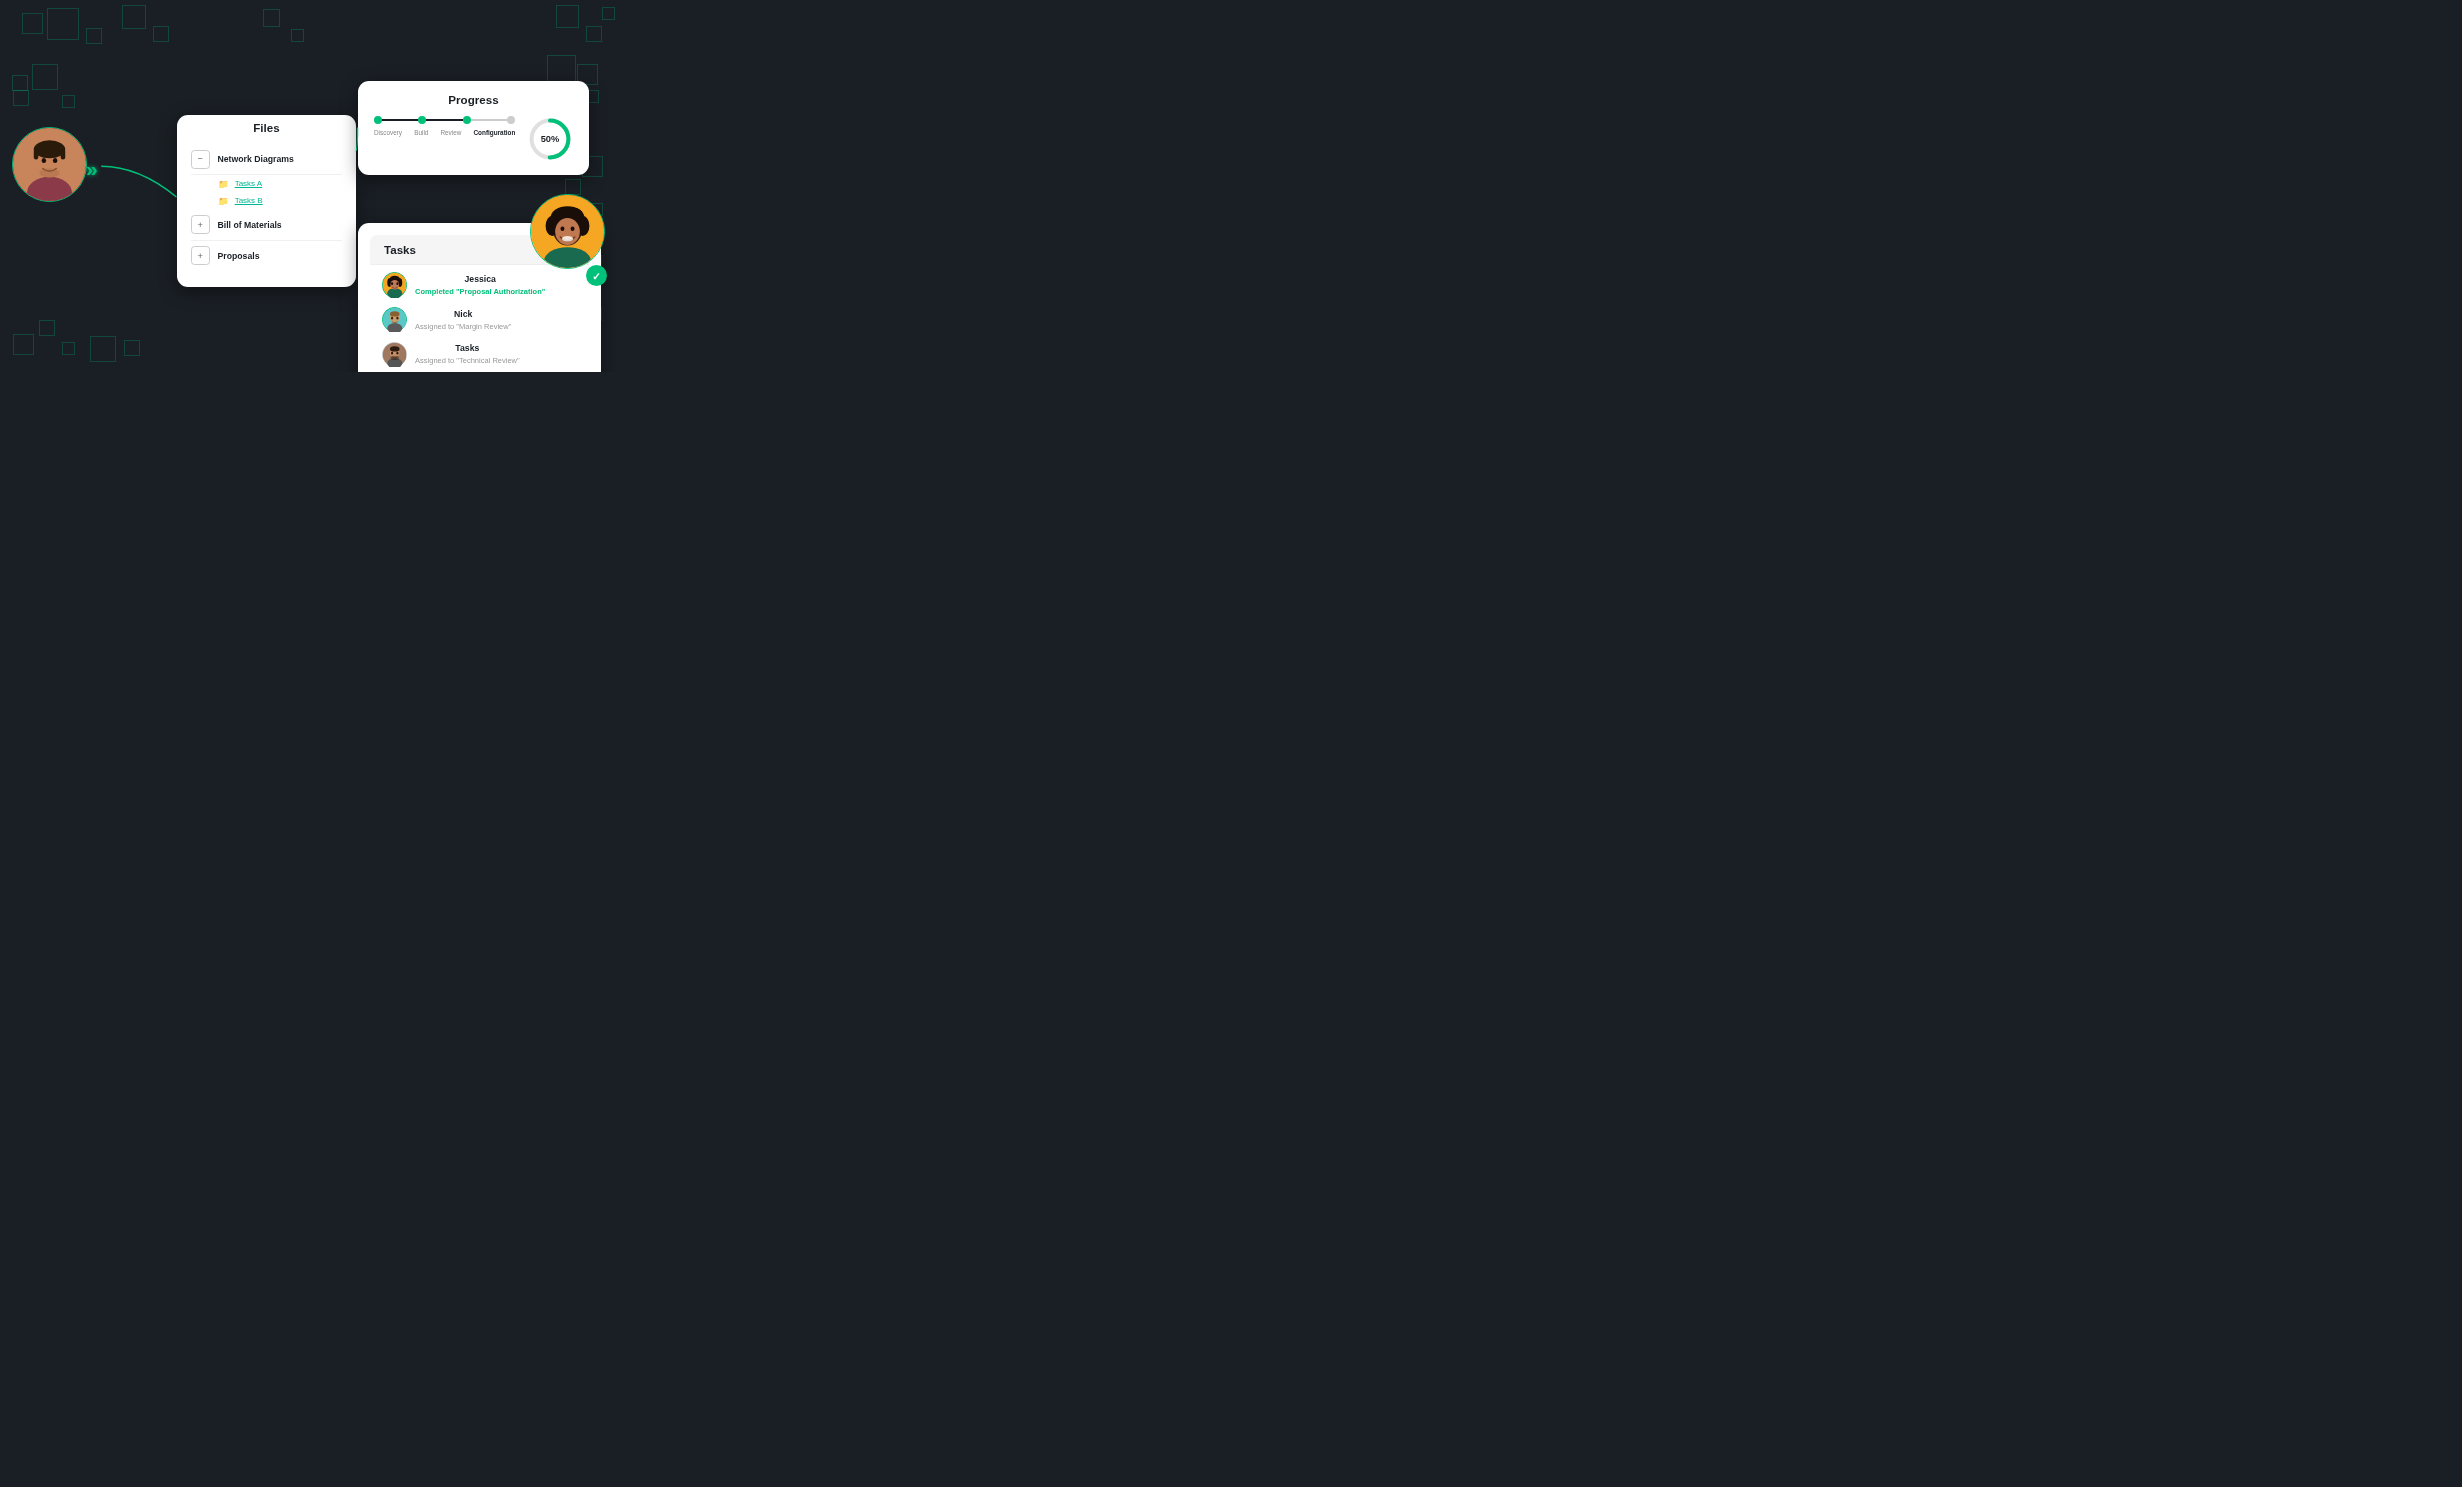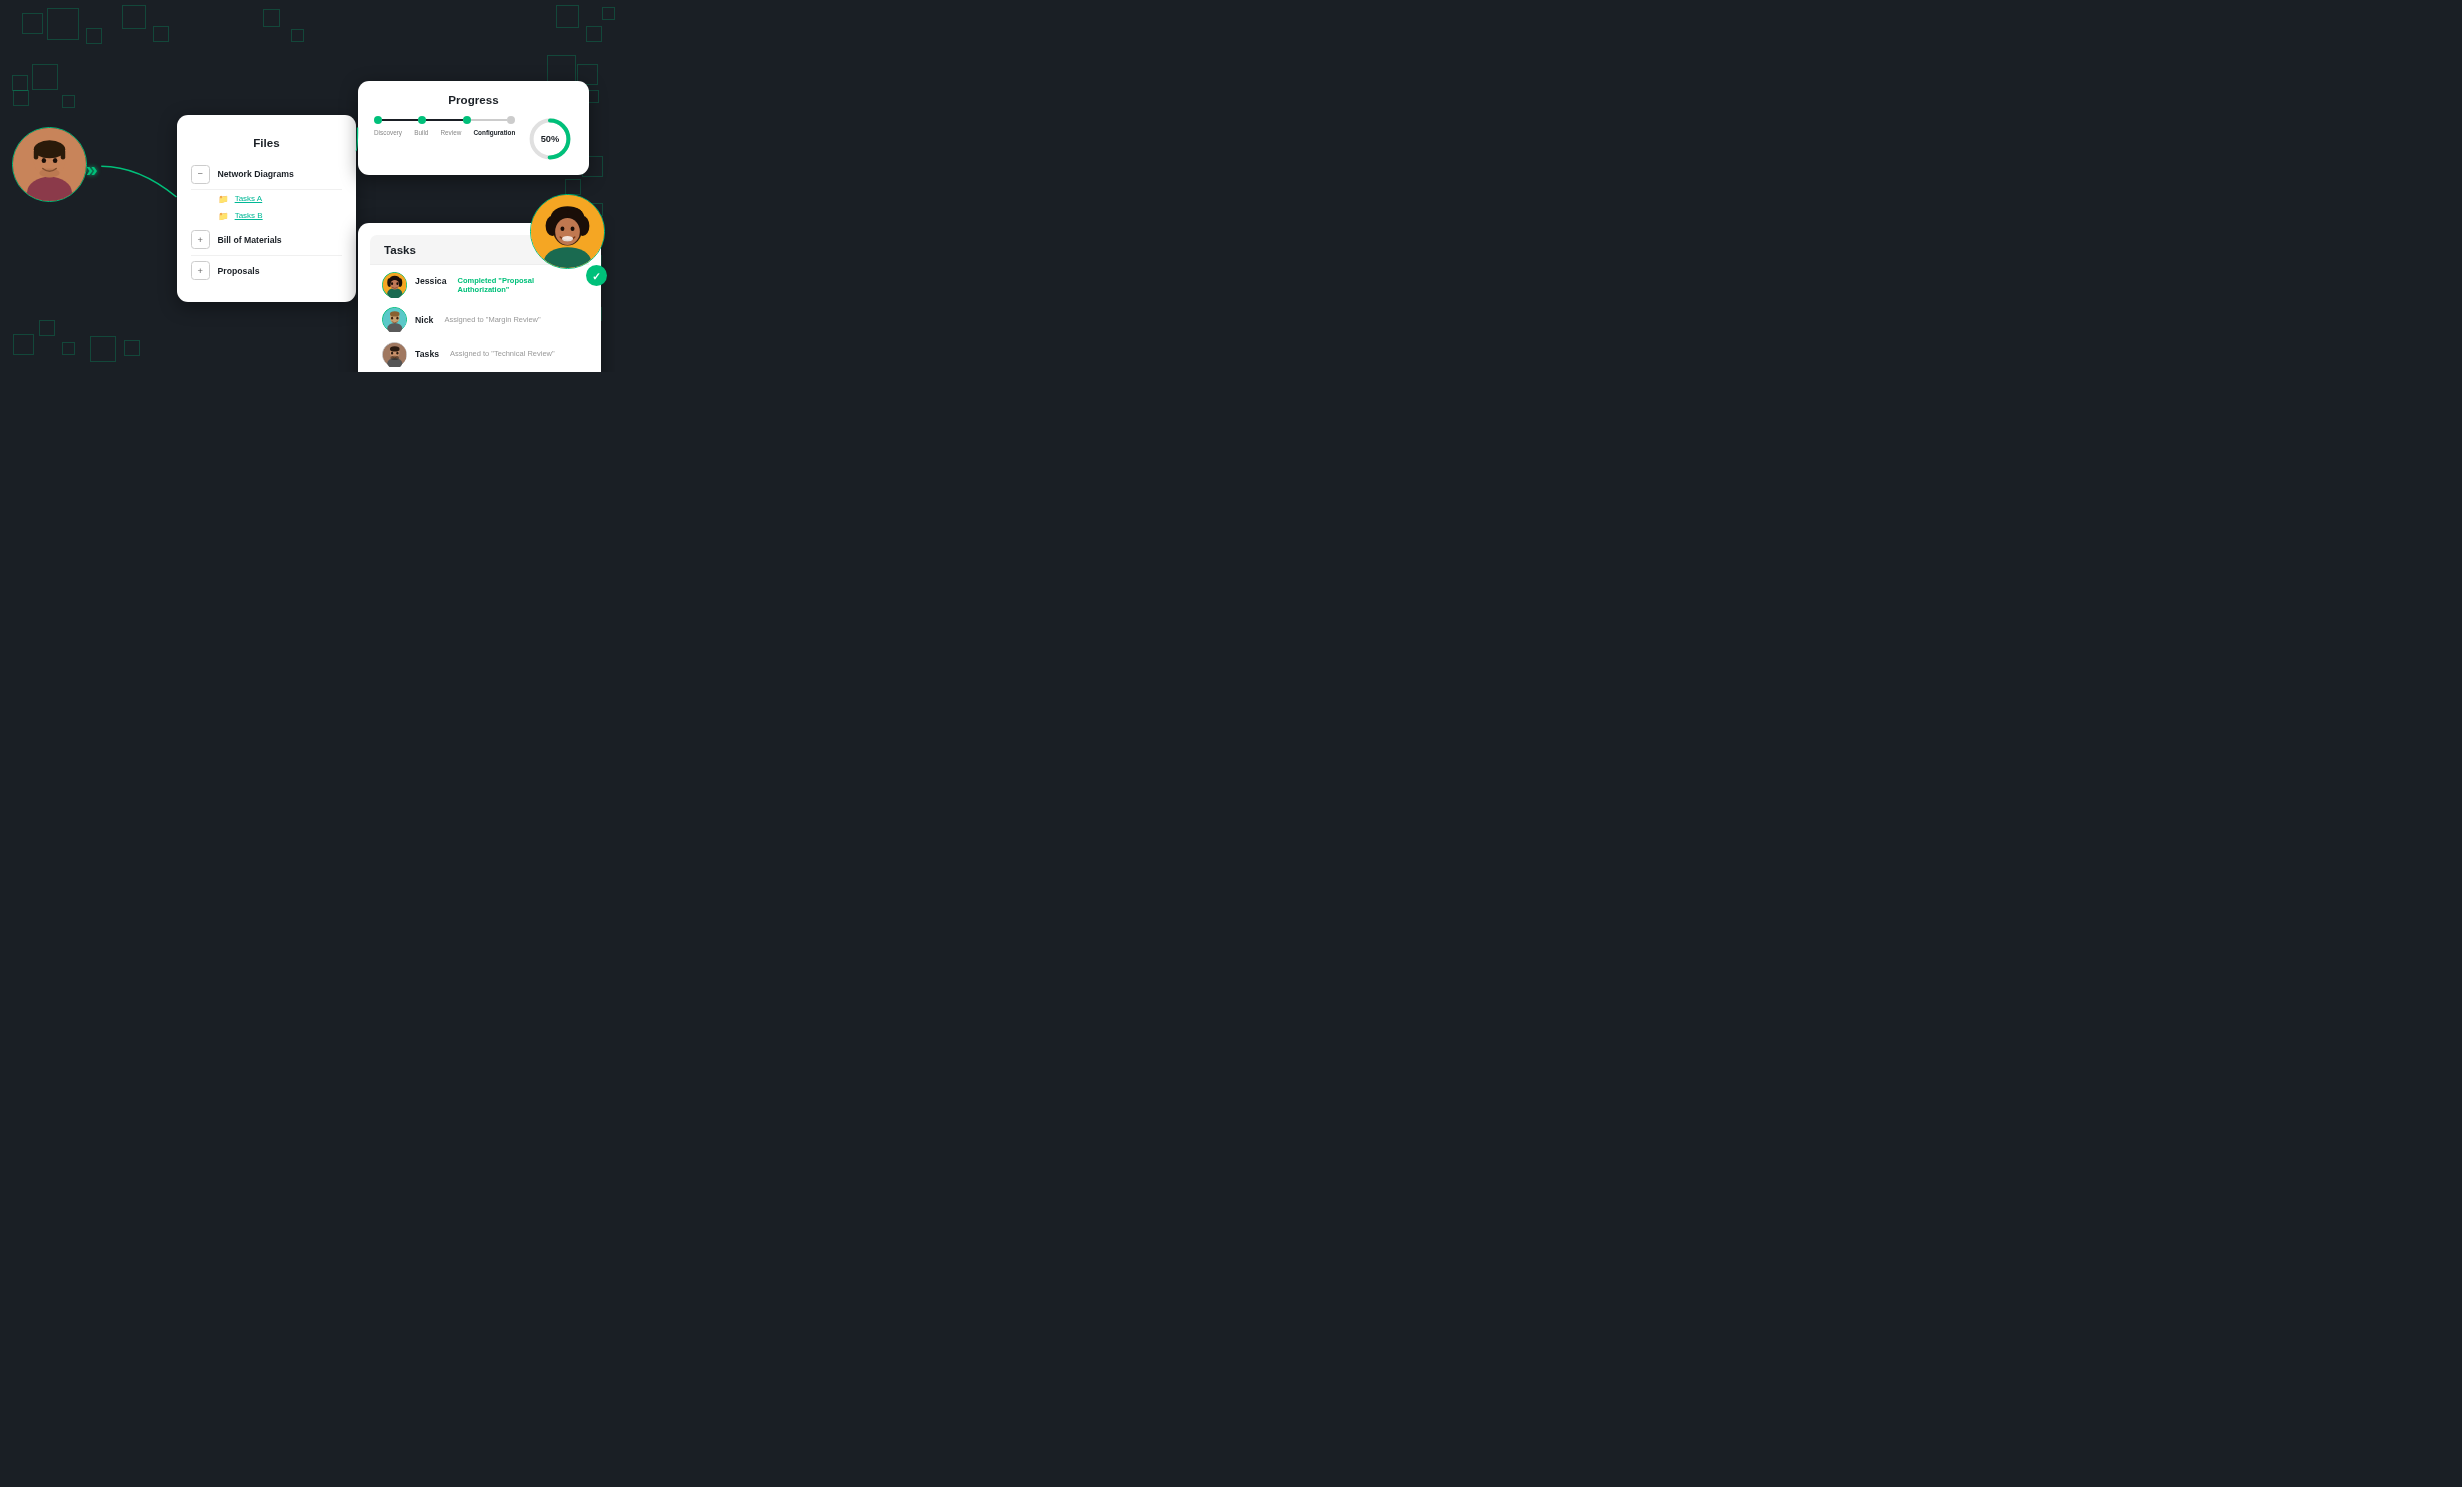--- a/index.html
+++ b/index.html
@@ -26,21 +26,21 @@
       background: #ffffff;
       border-radius: 11px;
       box-shadow: 0 4.6px 18.5px rgba(0,0,0,0.4);
     }
 
     
     .files-card {
       left: 177px;
       top: 115px;
       width: 179px;
-      padding: 21px 14px 16px;
+      padding: 6px 14px 16px;
     }
 
     .files-card-title {
       font-size: 11.6px;
       font-weight: 700;
       color: #1a1f25;
       text-align: center;
       margin-bottom: 10.4px;
     }
 
@@ -244,22 +244,23 @@
       align-items: center;
       justify-content: center;
       font-size: 10.4px;
       font-weight: 700;
       color: #fff;
       border: 1.2px solid #00c07a;
     }
 
     .task-info {
       display: flex;
-      flex-direction: row;
-      gap: 11px;
+      flex-direction: column;
+      gap: 3px;
+      text-align: center;
     }
 
     .task-name {
       font-size: 8.7px;
       font-weight: 700;
       color: #1a1f25;
     }
 
     .task-desc {
       font-size: 7.5px;

